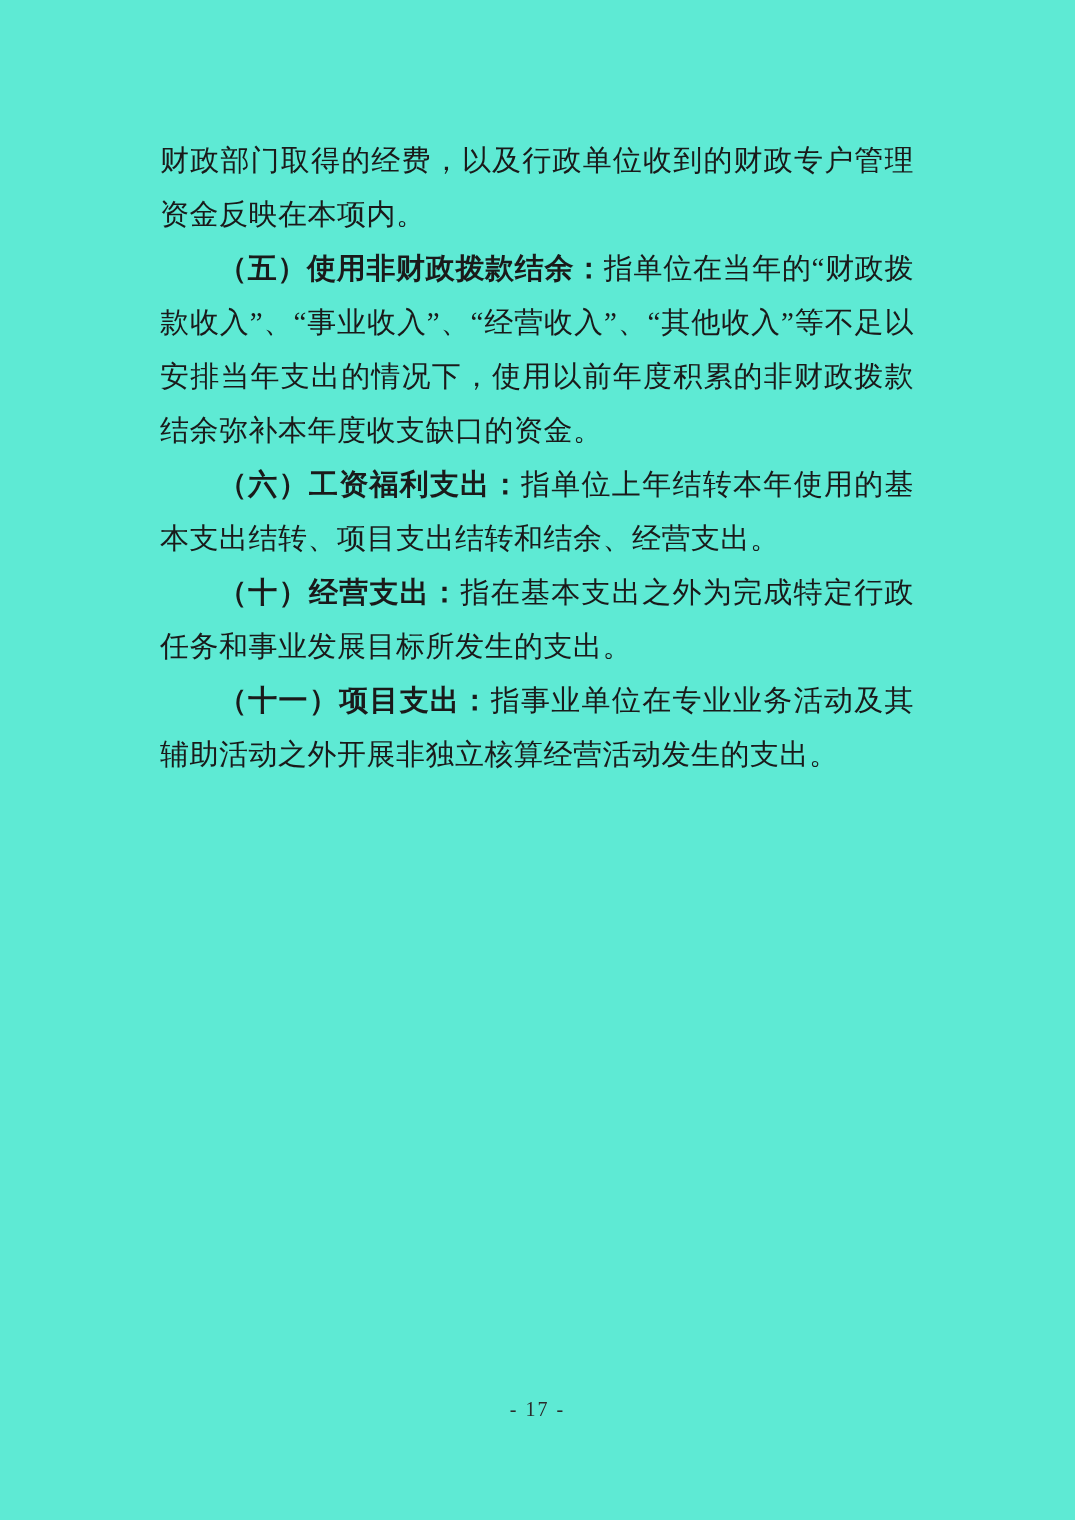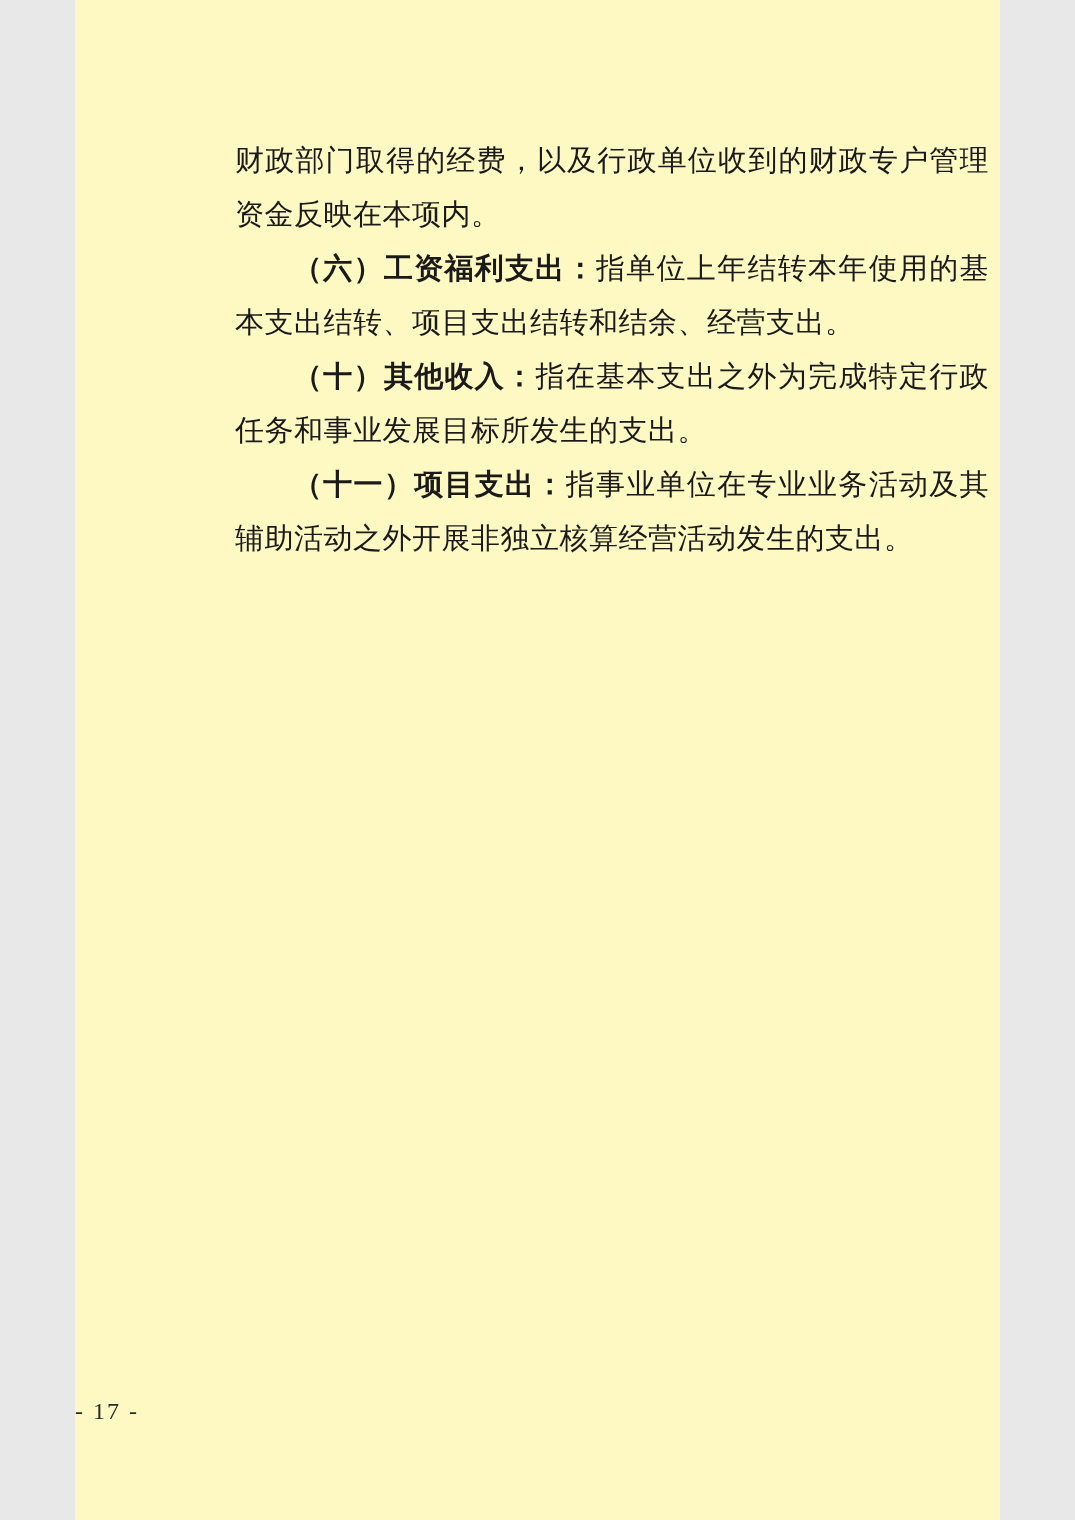--- a/index.html
+++ b/index.html
@@ -2,24 +2,24 @@
 <html><head>
 <meta charset="utf-8">
 <style>
   html, body {
     margin: 0;
     padding: 0;
     background: #e8e8e8;
   }
   .page {
     position: relative;
-    width: 925px;
+    width: 1075px;
     height: 1520px;
     margin: 0 auto;
-    background: #fef9c3;
+    background: #5eead4;
     font-family: "Liberation Serif", "DejaVu Serif", serif;
     color: #1a1a1a;
     overflow: hidden;
   }
   .content {
     position: absolute;
     left: 160px;
     top: 133px;
     width: 754px;
   }
@@ -35,39 +35,41 @@
     text-indent: 2em;
   }
   .para-heading {
     font-weight: bold;
   }
   .page-footer {
     position: absolute;
     top: 1398px;
     left: 0;
     width: 100%;
-    font-size: 24px;
+    text-align: center;
+    font-size: 20px;
     letter-spacing: 2px;
     color: #2a2a2a;
   }
 </style>
 </head>
 <body>
 
 <div class="page">
   <div class="content">
 
     <p><span class="para-heading"></span><span>财政部门取得的经费，以及行政单位收到的财政专户管理资金反映在本项内。</span></p>
 
+    <p class="indent"><span class="para-heading">（五）使用非财政拨款结余：</span><span>指单位在当年的“财政拨款收入”、“事业收入”、“经营收入”、“其他收入”等不足以安排当年支出的情况下，使用以前年度积累的非财政拨款结余弥补本年度收支缺口的资金。</span></p>
 
     <p class="indent"><span class="para-heading">（六）工资福利支出：</span><span>指单位上年结转本年使用的基本支出结转、项目支出结转和结余、经营支出。</span></p>
 
 
 
 
-    <p class="indent"><span class="para-heading">（十）其他收入：</span><span>指在基本支出之外为完成特定行政任务和事业发展目标所发生的支出。</span></p>
+    <p class="indent"><span class="para-heading">（十）经营支出：</span><span>指在基本支出之外为完成特定行政任务和事业发展目标所发生的支出。</span></p>
 
     <p class="indent"><span class="para-heading">（十一）项目支出：</span><span>指事业单位在专业业务活动及其辅助活动之外开展非独立核算经营活动发生的支出。</span></p>
 
   </div>
 
   <div class="page-footer">- 17 -</div>
 </div>
 
 </body></html>

